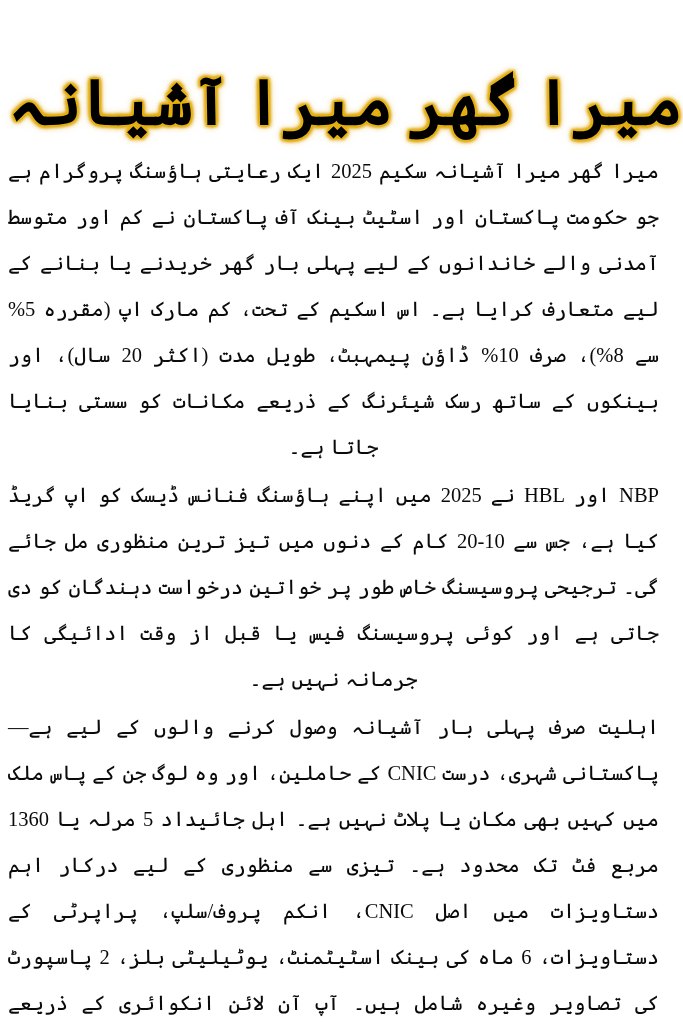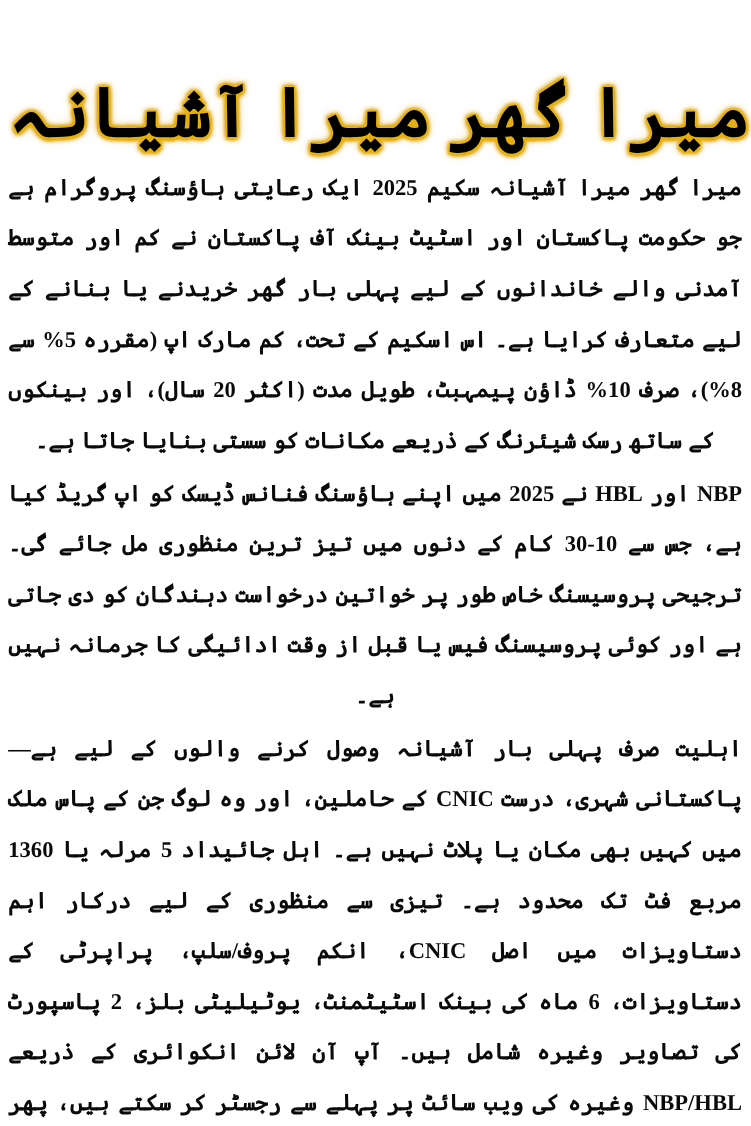--- a/index.html
+++ b/index.html
@@ -62,40 +62,39 @@
     direction: rtl;
     text-align: justify;
     text-align-last: center;
     font-family: "Liberation Serif", "DejaVu Serif", serif;
     font-size: 20.5px;
     line-height: 46px;
     color: #0a0a0a;
   }
 
   .para {
-    margin: 0 0 2px 0;
+    margin: 0 16px 2px 0;
     text-align: justify;
     text-align-last: center;
     text-justify: inter-word;
     word-spacing: 0.04em;
-    font-weight: bold;
   }
 </style>
 </head>
 <body>
 
 <div class="page">
 
   <div class="title-block">
     <h1 class="title-text">میرا گھر میرا آشیانہ سکیم</h1>
   </div>
 
   <div class="article-body">
 
     <p class="para">میرا گھر میرا آشیانہ سکیم 2025 ایک رعایتی ہاؤسنگ پروگرام ہے جو حکومت پاکستان اور اسٹیٹ بینک آف پاکستان نے کم اور متوسط آمدنی والے خاندانوں کے لیے پہلی بار گھر خریدنے یا بنانے کے لیے متعارف کرایا ہے۔ اس اسکیم کے تحت، کم مارک اپ (مقررہ 5% سے 8%)، صرف 10% ڈاؤن پیمہبٹ، طویل مدت (اکثر 20 سال)، اور بینکوں کے ساتھ رسک شیئرنگ کے ذریعے مکانات کو سستی بنایا جاتا ہے۔</p>
 
-    <p class="para">NBP اور HBL نے 2025 میں اپنے ہاؤسنگ فنانس ڈیسک کو اپ گریڈ کیا ہے، جس سے 10-30 کام کے دنوں میں تیز ترین منظوری مل جائے گی۔ ترجیحی پروسیسنگ خاص طور پر خواتین درخواست دہندگان کو دی جاتی ہے اور کوئی پروسیسنگ فیس یا قبل از وقت ادائیگی کا جرمانہ نہیں ہے۔</p>
+    <p class="para">NBP اور HBL نے 2025 میں اپنے ہاؤسنگ فنانس ڈیسک کو اپ گریڈ کیا ہے، جس سے 10-20 کام کے دنوں میں تیز ترین منظوری مل جائے گی۔ ترجیحی پروسیسنگ خاص طور پر خواتین درخواست دہندگان کو دی جاتی ہے اور کوئی پروسیسنگ فیس یا قبل از وقت ادائیگی کا جرمانہ نہیں ہے۔</p>
 
     <p class="para">اہلیت صرف پہلی بار آشیانہ وصول کرنے والوں کے لیے ہے—پاکستانی شہری، درست CNIC کے حاملین، اور وہ لوگ جن کے پاس ملک میں کہیں بھی مکان یا پلاٹ نہیں ہے۔ اہل جائیداد 5 مرلہ یا 1360 مربع فٹ تک محدود ہے۔ تیزی سے منظوری کے لیے درکار اہم دستاویزات میں اصل CNIC، انکم پروف/سلپ، پراپرٹی کے دستاویزات، 6 ماہ کی بینک اسٹیٹمنٹ، یوٹیلیٹی بلز، 2 پاسپورٹ کی تصاویر وغیرہ شامل ہیں۔ آپ آن لائن انکوائری کے ذریعے NBP/HBL وغیرہ کی ویب سائٹ پر پہلے سے رجسٹر کر سکتے ہیں، پھر برانچ میں مکمل دستاویزات جمع کرائیں اور آخر میں قرض کی منظوری اور NBRADRA کے ذریعے جائیداد کی قیمت کی جانچ پڑتال کے بعد NBP/HBL وغیرہ کی منظوری دی جائے گی۔</p>
 
   </div>
 
 </div>
 
 </body></html>

